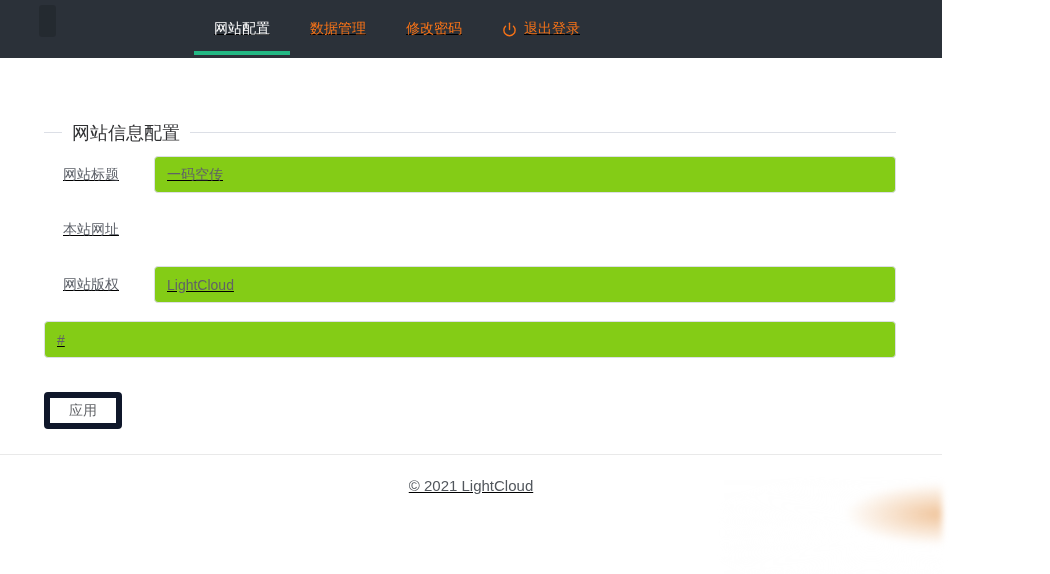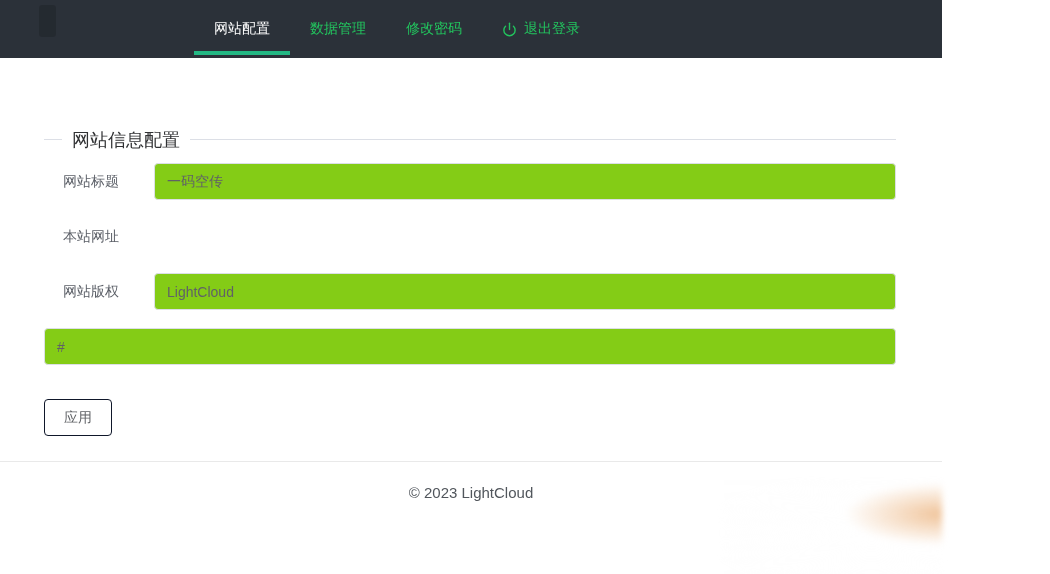--- a/index.html
+++ b/index.html
@@ -7,21 +7,21 @@
     --header-bg: #2b3139;
   }
   * { box-sizing: border-box; }
   html, body {
     margin: 0; padding: 0;
     width: 1050px; height: 574px;
     background: #ffffff;
     font-family: "Liberation Sans", "DejaVu Sans", sans-serif;
     overflow: hidden;
   }
-  .page { position: relative; width: 942px; height: 574px; }
+  .page { position: relative; width: 942px; height: 574px; text-decoration: underline; }
 
   
   .navbar {
     position: relative;
     height: 58px;
     background: var(--header-bg);
     display: flex;
     align-items: stretch;
   }
   .logo-mark {
@@ -35,36 +35,36 @@
     display: flex;
     margin-left: 194px;
   }
   .tab {
     position: relative;
     display: flex;
     align-items: center;
     gap: 7px;
     padding: 0 20px;
     font-size: 14px;
-    color: #22c55e;
+    color: #f97316;
     cursor: pointer;
     user-select: none;
   }
   .tab.active { color: #ffffff; }
   .tab.active::after {
     content: "";
     position: absolute;
     left: 0; right: 0; bottom: 3px;
     height: 4px;
     background: var(--accent);
   }
   .power-icon { display: inline-block; width: 15px; height: 15px; }
 
   
-  .content { padding: 16px 46px 0 44px; }
+  .content { padding: 9px 46px 0 44px; }
   .section-divider {
     position: relative;
     margin-top: 65px;
     border-top: 1px solid #dcdfe6;
   }
   .section-title {
     position: absolute;
     left: 18px; top: 50%;
     transform: translateY(-50%);
     background: #ffffff;
@@ -96,21 +96,21 @@
     color: #606266;
     background: #84cc16;
     outline: none;
     font-family: inherit;
   }
   .apply-btn {
     margin-top: 16px;
     height: 37px;
     padding: 0 19px;
     background: #ffffff;
-    border: 1px solid #0f172a;
+    border: 6px solid #0f172a;
     border-radius: 4px;
     font-size: 14px;
     color: #606266;
     cursor: pointer;
     font-family: inherit;
   }
 
   
   .footer-divider {
     margin-top: 25px;
@@ -187,18 +187,18 @@
         <input class="form-input" type="text" value="#" style="">
       </div>
       <button class="apply-btn" type="button">应用</button>
     </form>
 
   </main>
 
   <div class="footer-divider"></div>
 
   <footer class="page-footer">
-    <span>© 2023 LightCloud</span>
+    <span>© 2021 LightCloud</span>
   </footer>
 
   <div class="watermark"></div>
 
 </div>
 
 </body></html>

